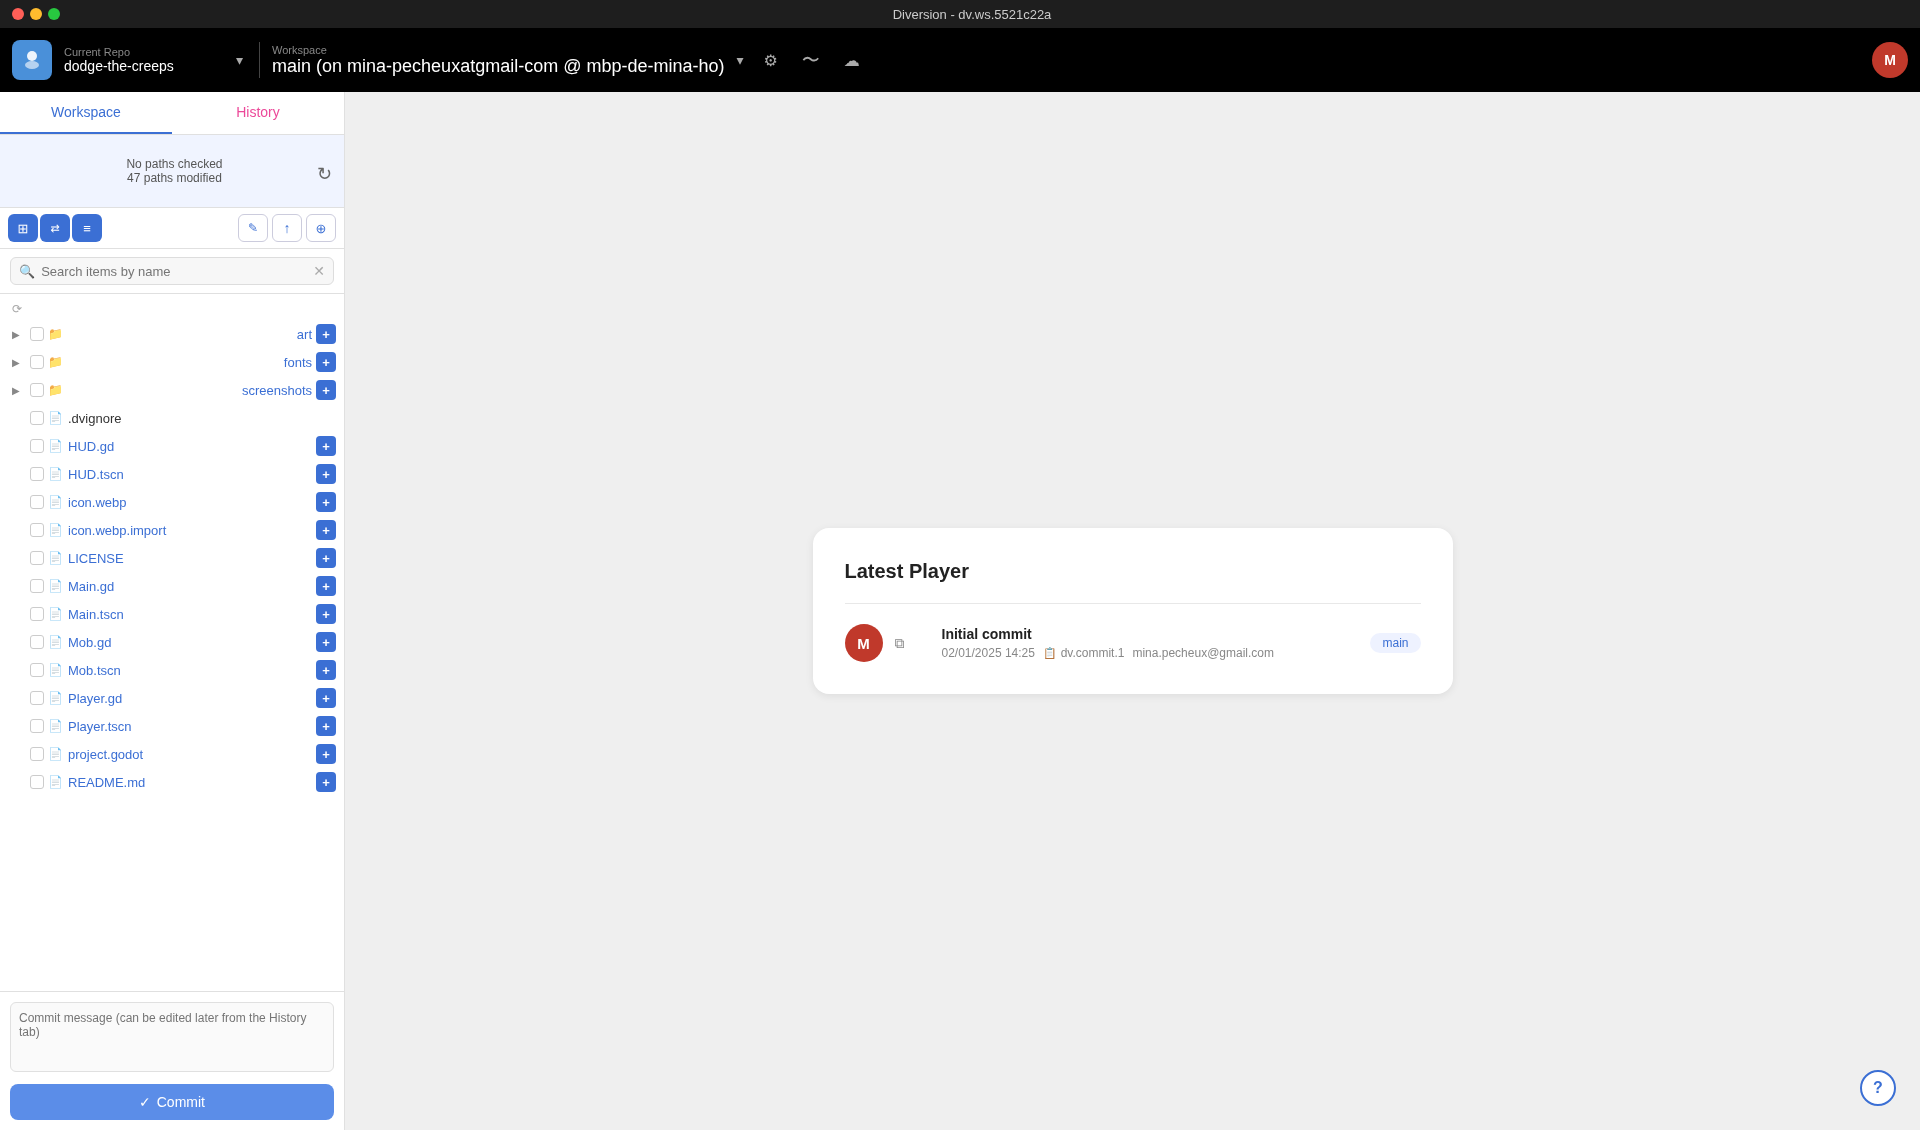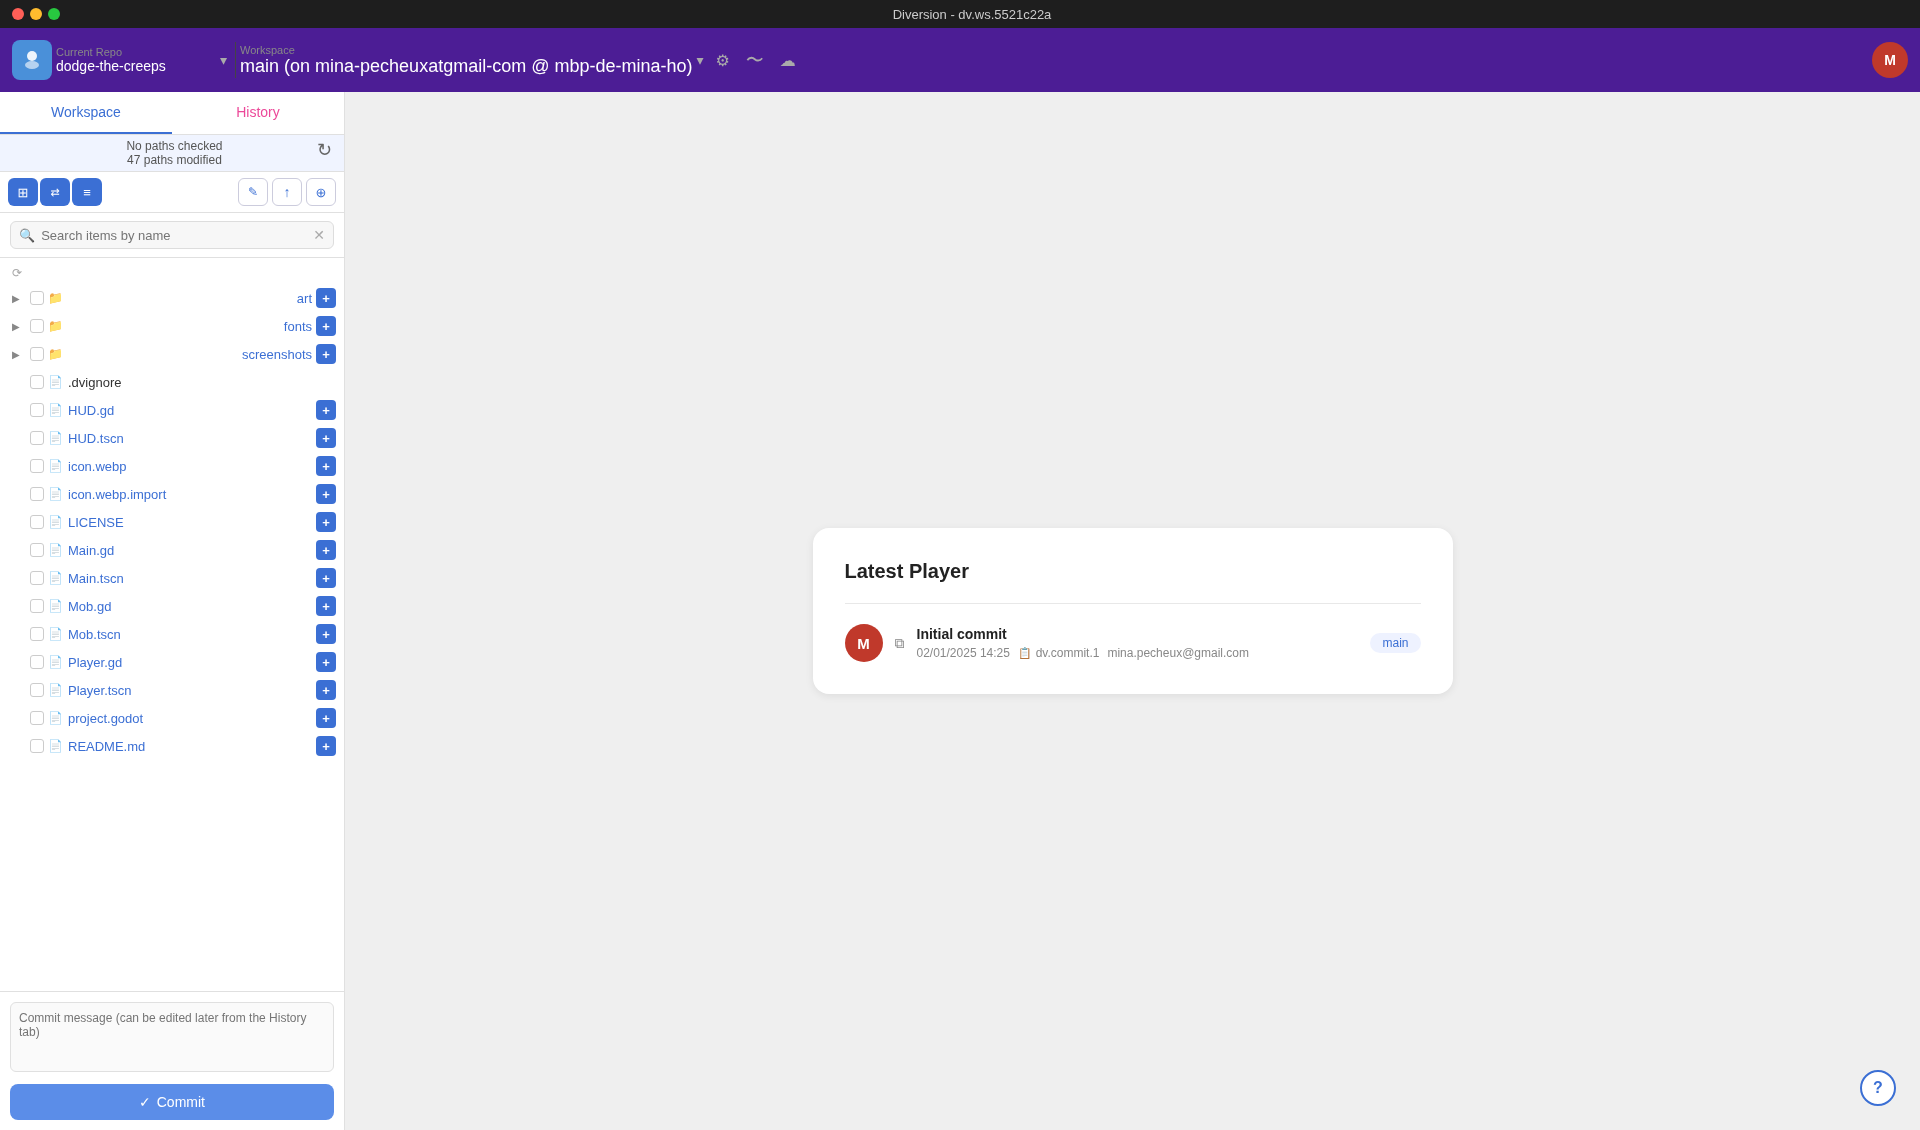--- a/index.html
+++ b/index.html
@@ -40,26 +40,26 @@
       height: 12px;
       border-radius: 50%;
       cursor: pointer;
     }
     .tl-red { background: #ff5f57; }
     .tl-yellow { background: #febc2e; }
     .tl-green { background: #28c840; }
 
     
     .header {
-      background: #4c1d95;
+      background: #000000;
       height: 64px;
       display: flex;
       align-items: center;
       padding: 0 12px;
-      gap: 0;
+      gap: 8px;
       flex-shrink: 0;
     }
     .header-logo {
       width: 40px;
       height: 40px;
       background: #4a90d9;
       border-radius: 8px;
       display: flex;
       align-items: center;
       justify-content: center;
@@ -172,23 +172,23 @@
     }
     .sidebar-tab.active {
       color: #3b6fd4;
       border-bottom: 2px solid #3b6fd4;
       font-weight: 500;
     }
 
     
     .status-bar {
       display: flex;
-      align-items: flex-start;
+      align-items: flex-end;
       justify-content: space-between;
-      padding: 4px 12px;
+      padding: 22px 12px;
       background: #f0f4ff;
       border-bottom: 1px solid #e0e0e0;
       flex-shrink: 0;
     }
     .status-text {
       font-size: 12px;
       color: #555;
       text-align: center;
       flex: 1;
     }
@@ -425,20 +425,21 @@
       font-weight: 600;
       flex-shrink: 0;
     }
     .commit-copy-icon {
       color: #888;
       font-size: 14px;
       cursor: pointer;
     }
     .commit-info {
       flex: 1;
+      margin-left: 25px;
     }
     .commit-title {
       font-size: 14px;
       font-weight: 600;
       color: #222;
     }
     .commit-meta {
       display: flex;
       align-items: center;
       gap: 8px;

